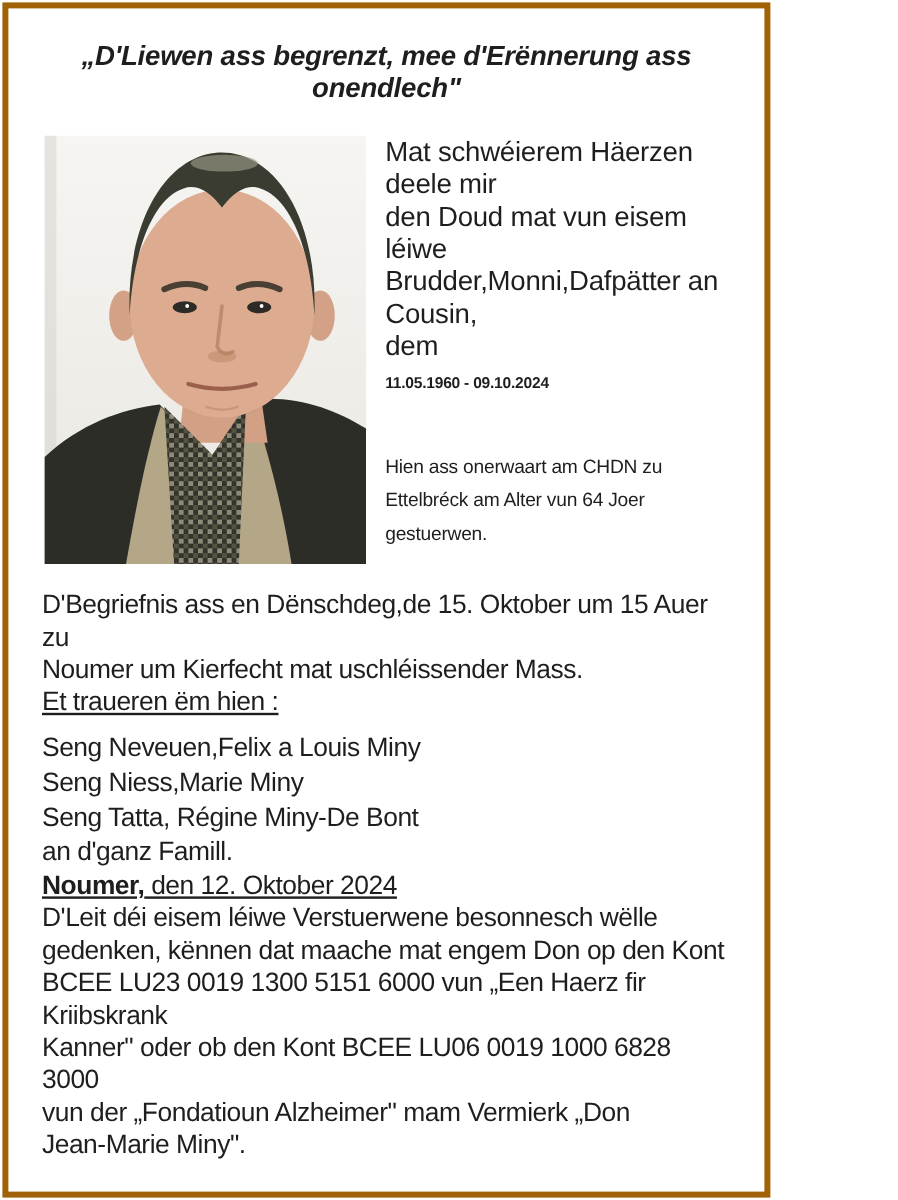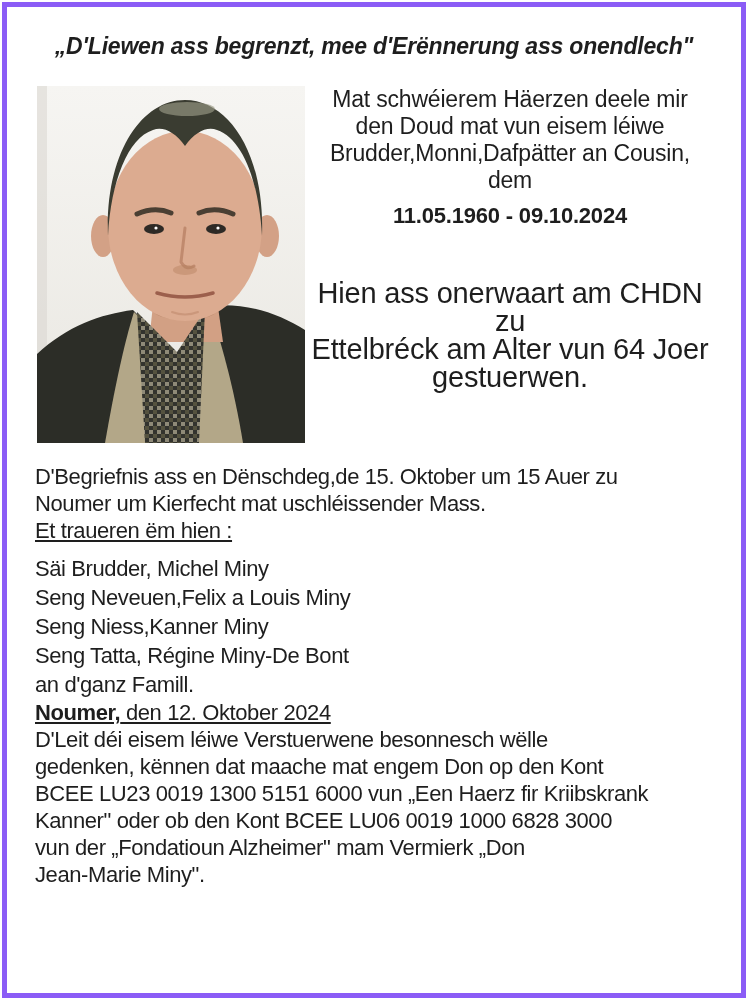--- a/index.html
+++ b/index.html
@@ -4,24 +4,24 @@
 <style>
   html, body {
     margin: 0;
     padding: 0;
     background: #ffffff;
     font-family: "Liberation Sans", sans-serif;
     color: #1e1e1e;
   }
   .card {
     box-sizing: border-box;
-    width: 744px;
+    width: 640px;
     height: 996px;
     margin: 2px;
-    border: 5px solid #8b5cf6;
+    border: 5px solid #a16207;
     background: #ffffff;
     padding: 24px 24px 0 24px;
     overflow: hidden;
   }
   .quote {
     text-align: center;
     font-style: italic;
     font-weight: 600;
     font-size: 23px;
     line-height: 27px;
@@ -35,44 +35,44 @@
   }
   .photo {
     flex: none;
     width: 268px;
     height: 357px;
     margin-left: 6px;
   }
   .photo svg { display: block; width: 268px; height: 357px; }
   .right-col {
     flex: 1;
-    text-align: center;
-    padding-left: 0;
+    text-align: left;
+    padding-left: 16px;
     padding-right: 2px;
   }
   .intro {
     font-size: 23px;
     line-height: 27px;
     white-space: pre-line;
     letter-spacing: -0.2px;
   }
   .name {
     font-size: 35px;
     font-weight: 700;
     margin: 16px 0 0 0;
     letter-spacing: -0.5px;
   }
   .dates {
-    font-size: 22px;
+    font-size: 13px;
     font-weight: 700;
     margin-top: 9px;
     letter-spacing: -0.2px;
   }
   .death-notice {
-    font-size: 29px;
+    font-size: 16px;
     line-height: 28px;
     margin-top: 50px;
     white-space: pre-line;
     letter-spacing: -0.2px;
   }
   .body-block {
     padding: 0 4px;
     font-size: 22px;
     letter-spacing: -0.4px;
     margin-top: 20px;
@@ -164,23 +164,22 @@
 Ettelbréck am Alter vun 64 Joer
 gestuerwen.</div>
     </div>
   </div>
 
   <div class="body-block">
     <p class="funeral">D'Begriefnis ass en Dënschdeg,de 15. Oktober um 15 Auer zu
 Noumer um Kierfecht mat uschléissender Mass.</p>
     <p class="mourn-intro">Et traueren ëm hien :</p>
     <div class="mourners">
-        <div class="mourner">Säi Brudder, Michel Miny</div>
         <div class="mourner">Seng Neveuen,Felix a Louis Miny</div>
-        <div class="mourner">Seng Niess,Kanner Miny</div>
+        <div class="mourner">Seng Niess,Marie Miny</div>
         <div class="mourner">Seng Tatta, Régine Miny-De Bont</div>
         <div class="mourner">an d'ganz Famill.</div>
       </div>
     <p class="dateline"><span class="place">Noumer,</span><span> den 12. Oktober 2024</span></p>
     <p class="donation">D'Leit déi eisem léiwe Verstuerwene besonnesch wëlle
 gedenken, kënnen dat maache mat engem Don op den Kont
 BCEE LU23 0019 1300 5151 6000 vun „Een Haerz fir Kriibskrank
 Kanner" oder ob den Kont BCEE LU06 0019 1000 6828 3000
 vun der „Fondatioun Alzheimer" mam Vermierk „Don
 Jean-Marie Miny".</p>

